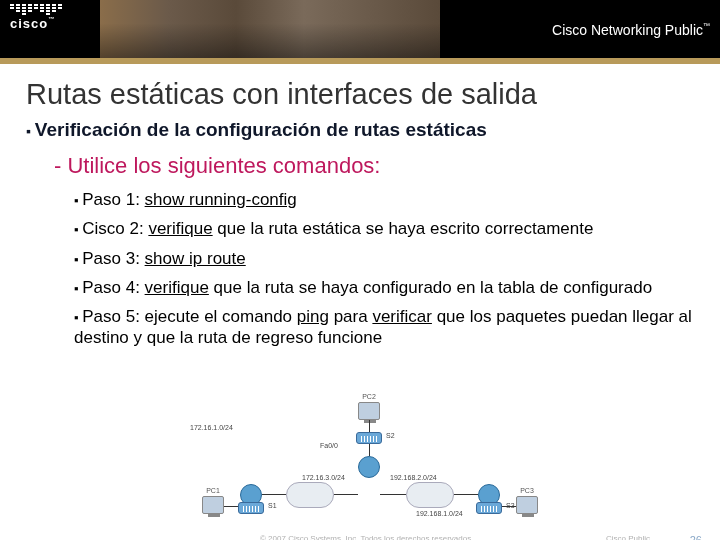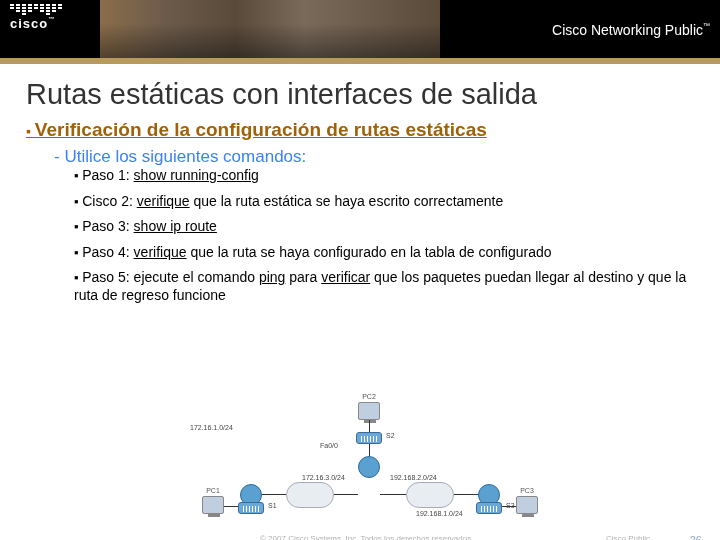--- a/index.html
+++ b/index.html
@@ -11,25 +11,25 @@
   .logo-bars { display: flex; gap: 2px; margin-bottom: 1px; }
   .logo-col { display: flex; flex-direction: column; gap: 1px; }
   .logo-col span { width: 4px; height: 2px; background: #fff; display: block; }
   .logo-text { font-size: 13px; letter-spacing: 1px; font-weight: bold; }
   .logo-tm { font-size: 6px; vertical-align: top; }
   .academy { position: absolute; right: 10px; top: 22px; color: #fff; font-size: 14px; }
   .academy .tm { font-size: 7px; vertical-align: top; }
   .stripe { height: 6px; background: #b89a5a; }
   .content { padding: 14px 26px 0 26px; }
   h1 { font-size: 29px; font-weight: normal; color: #333; margin-bottom: 8px; }
-  h2 { font-size: 19px; font-weight: bold; color: #a16207; margin-bottom: 6px; text-decoration: underline; }
+  h2 { font-size: 19px; font-weight: bold; color: #0f172a; margin-bottom: 12px; }
   h2::before { content: "▪ "; font-size: 14px; }
-  .sub { margin-left: 28px; font-size: 17px; color: #3b82f6; margin-bottom: 0; }
+  .sub { margin-left: 28px; font-size: 22px; color: #be185d; margin-bottom: 10px; }
   .steps { margin-left: 48px; }
-  .step { font-size: 14px; color: #000; margin-bottom: 8px; line-height: 1.25; }
+  .step { font-size: 17px; color: #000; margin-bottom: 8px; line-height: 1.25; }
   .step::before { content: "▪ "; font-size: 13px; }
   .u { text-decoration: underline; }
   .diagram { position: absolute; left: 190px; bottom: 22px; width: 360px; height: 116px; }
   .pc { position:absolute; width:22px; height:18px; background:#bfcfe0; border:1px solid #888; border-radius:2px; }
   .pc::after { content:""; position:absolute; left:5px; bottom:-4px; width:12px; height:3px; background:#888; }
   .pc-label { position:absolute; font-size:7px; color:#555; text-align:center; }
   .sw { position:absolute; width:26px; height:12px; background:#6aa8d8; border:1px solid #3a6a9a; border-radius:3px; }
   .sw::after { content:""; position:absolute; left:4px; top:3px; width:18px; height:6px; background:repeating-linear-gradient(90deg,#fff,#fff 1px,#6aa8d8 1px,#6aa8d8 3px);}
   .rtr { position:absolute; width:22px; height:22px; background:#5aa0d0; border:1px solid #2a6a9a; border-radius:50%; }
   .cloud { position:absolute; width:48px; height:26px; background:#e8edf2; border:1px solid #aab; border-radius:14px; }

